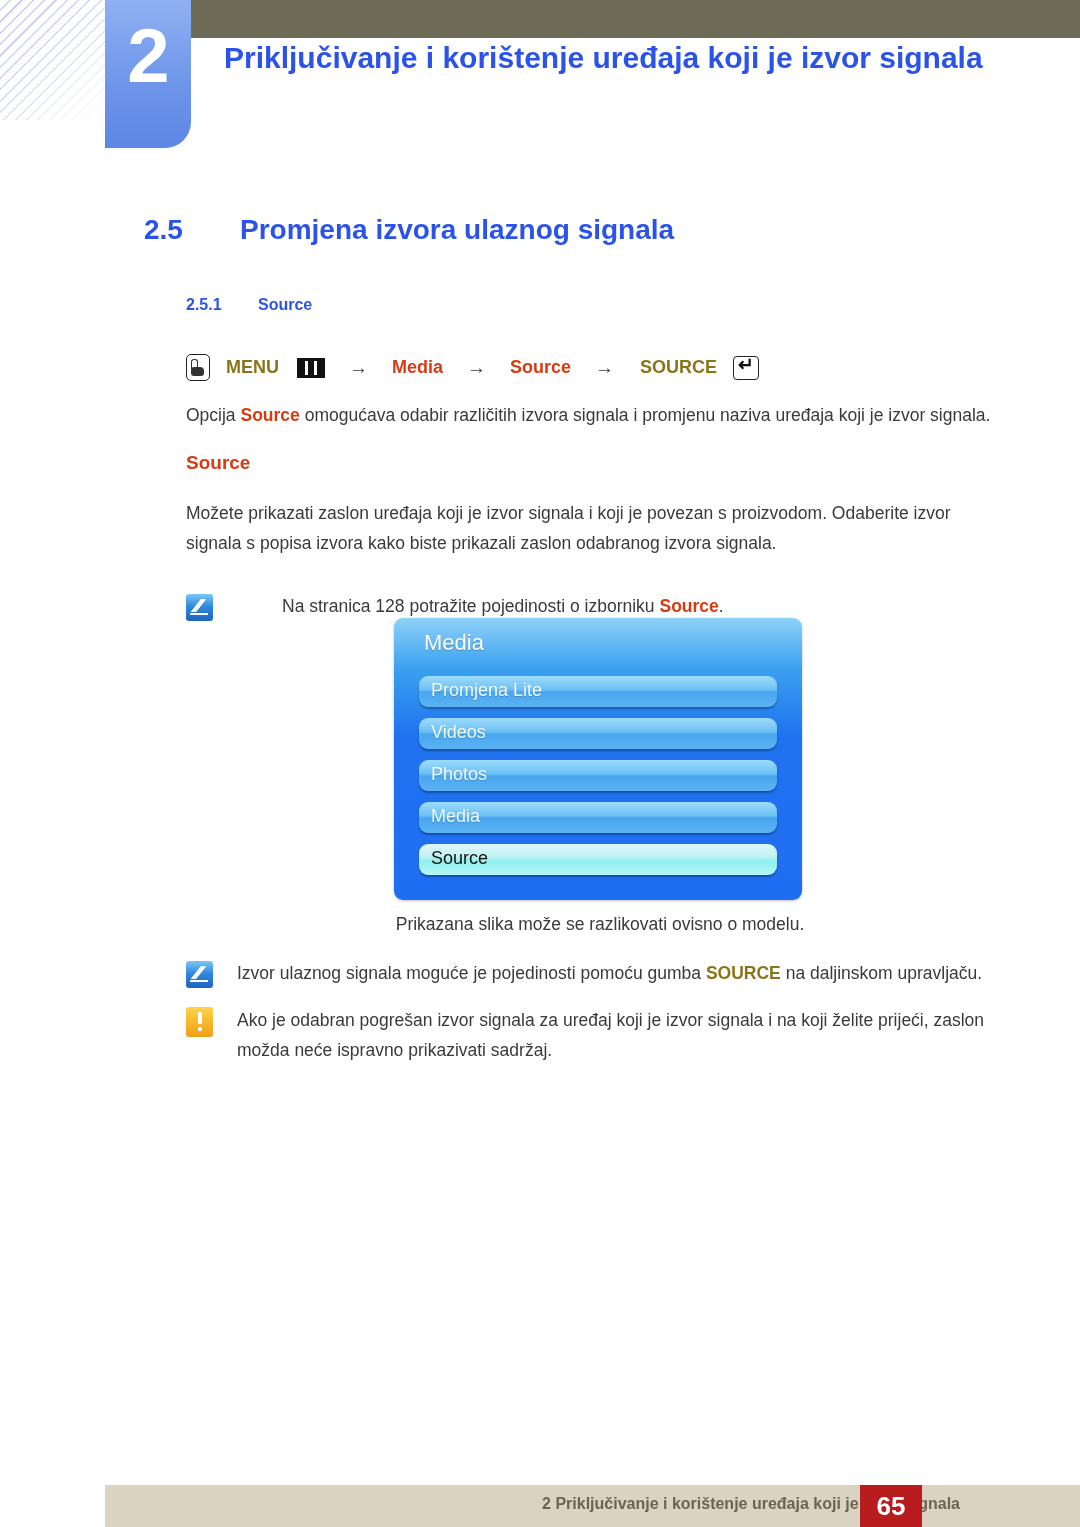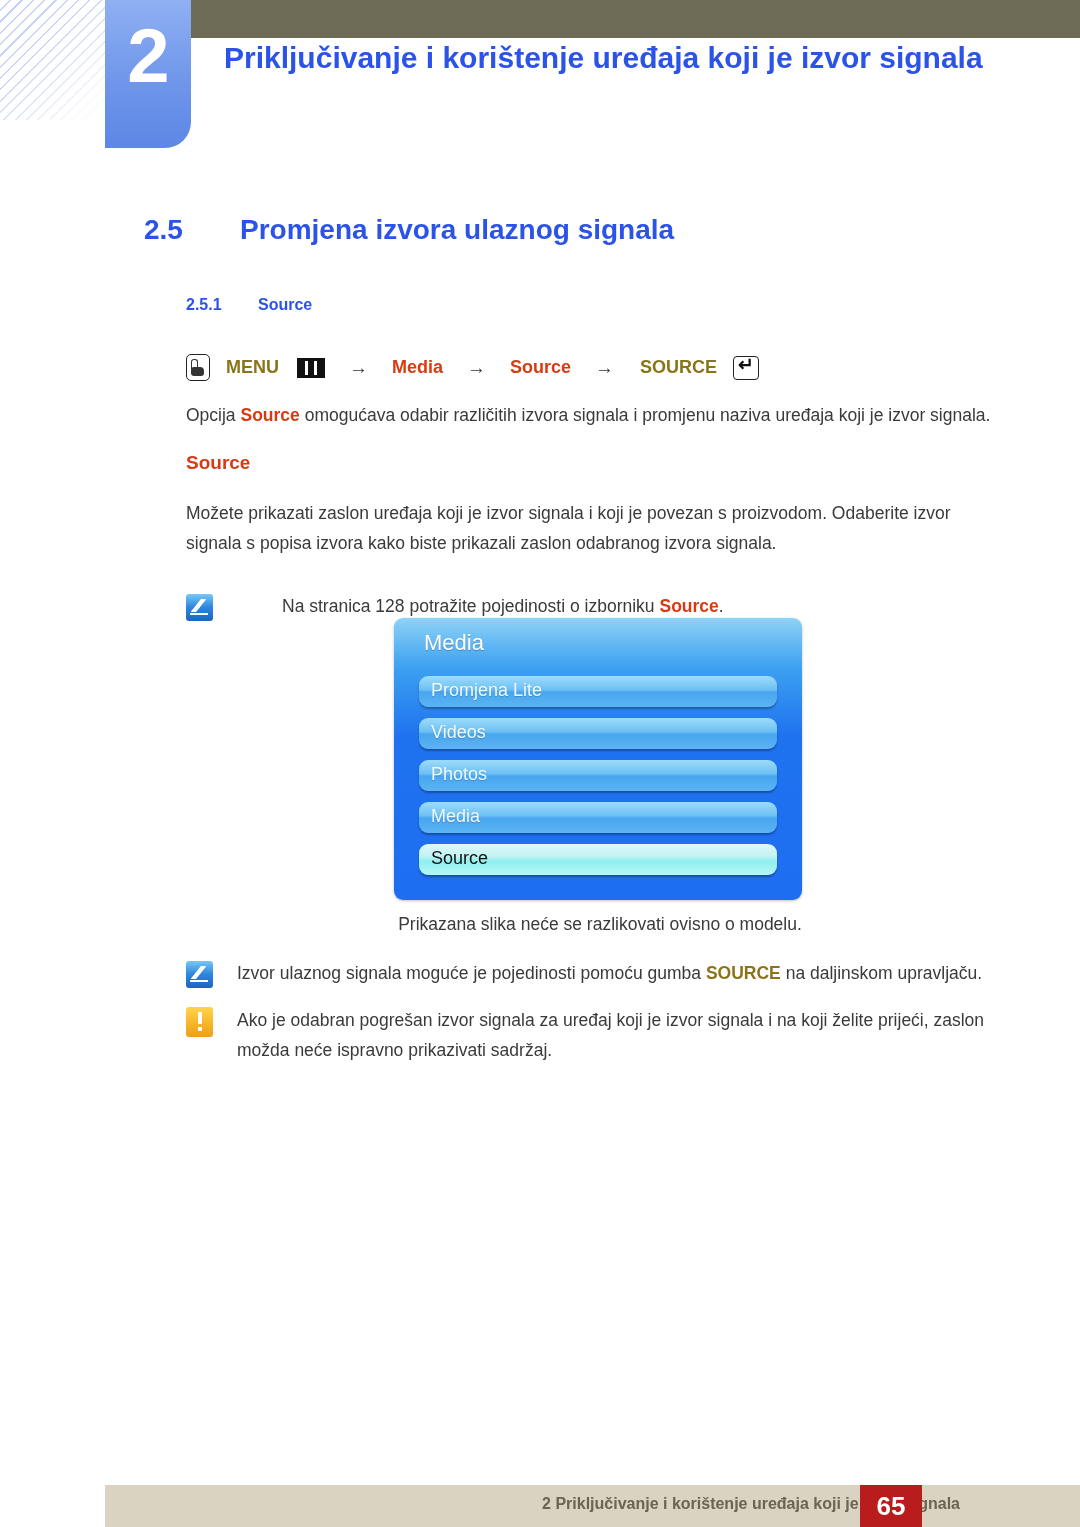--- a/index.html
+++ b/index.html
@@ -427,21 +427,21 @@
     </div>
     <div class="osd-item">
       <span>Media</span>
     </div>
     <div class="osd-item selected">
       <span>Source</span>
     </div>
   </div>
 </div>
 
-<div class="caption">Prikazana slika neće se razlikovati ovisno o modelu.</div>
+<div class="caption">Prikazana slika može se razlikovati ovisno o modelu.</div>
 
 <div class="note n2">
   <span class="ic-note"></span>
   <span class="txt">
     <span>Izvor ulaznog signala moguće je pojedinosti pomoću gumba </span><span class="bold-olive">SOURCE</span><span> na daljinskom upravljaču.</span>
   </span>
 </div>
 
 <div class="note n3">
   <span class="ic-warn"></span>

